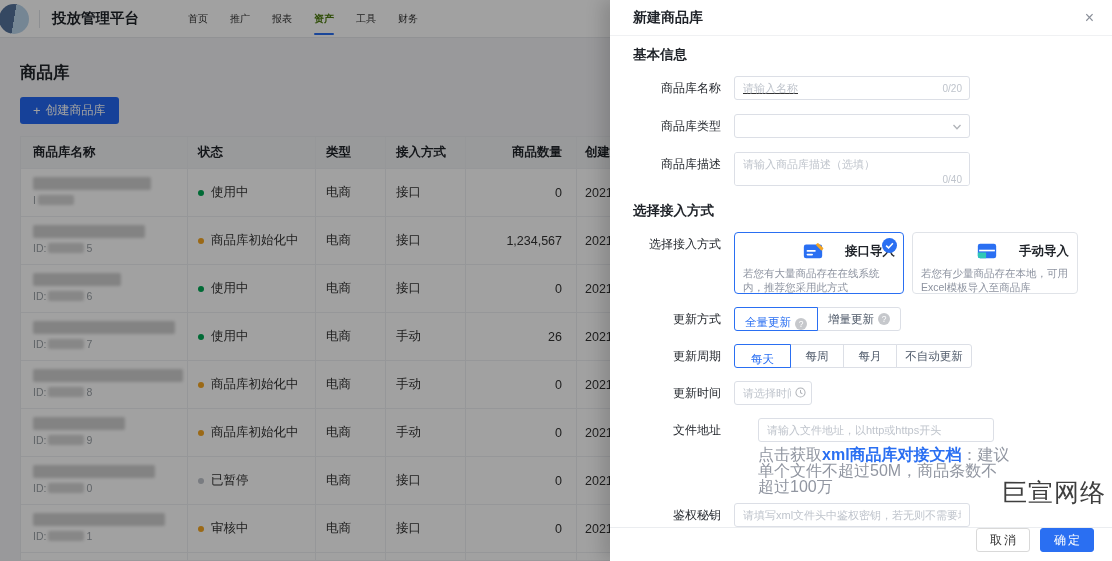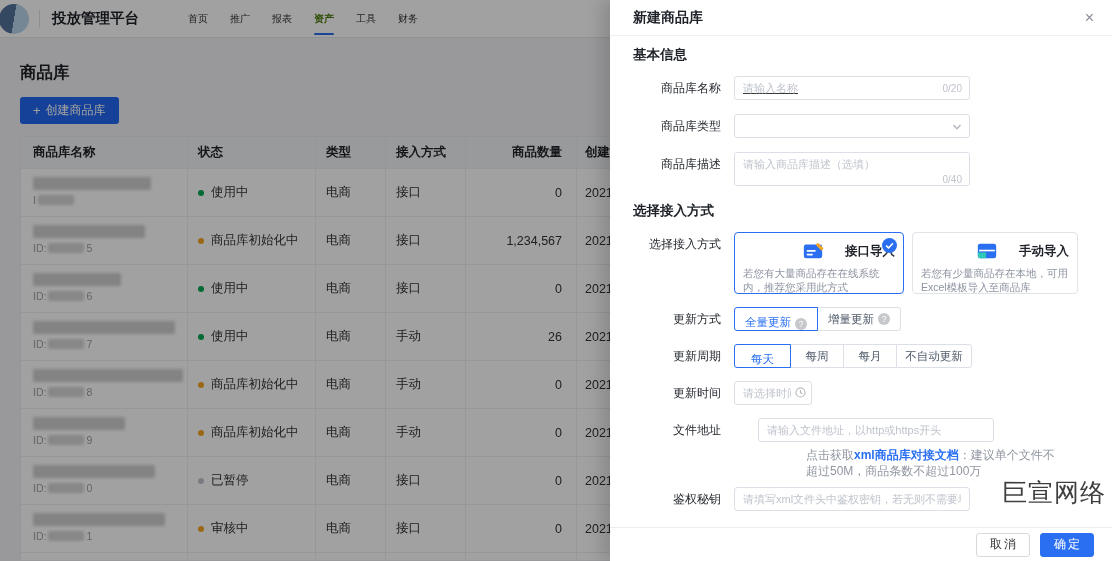--- a/index.html
+++ b/index.html
@@ -74,24 +74,24 @@
   .seg { height:24px; border:1px solid #dcdfe6; background:#fff; display:flex; align-items:center; justify-content:center; gap:4px; font-size:11.5px; color:#4e5969; padding:0 10px; margin-left:-1px; cursor:pointer; white-space:nowrap; }
   .seg:first-child { margin-left:0; border-radius:3px 0 0 3px;align-items:flex-end; }
   .seg:last-child { border-radius:0 3px 3px 0; }
   .seg.selected { border-color:#2a6ff2; color:#2a6ff2; position:relative; z-index:1; }
   .help-dot { width:12px; height:12px; border-radius:50%; background:#c6c8cc; color:#fff; font-size:8.5px; display:inline-flex; align-items:center; justify-content:center; cursor:pointer; }
 
   .time-wrap { position:relative; width:78px; }
   .time-wrap .inp { width:78px; padding-right:20px; }
   .time-wrap svg { position:absolute; right:6px; top:6px; }
 
-  .help-text { width:252px; margin-top:5px; font-size:12px; line-height:16px; color:#9196a1;margin-left:48px; }
+  .help-text { width:252px; margin-top:5px; font-size:16px; line-height:16px; color:#9196a1; }
   .help-link { color:#2a6ff2; font-weight:bold; cursor:pointer; }
 
-  .d-footer { position:absolute; left:0; right:0; bottom:0; height:34px; border-top:1px solid #ebedf0; background:#fff; display:flex; align-items:center; justify-content:flex-end; gap:10px; padding-right:18px; }
+  .d-footer { position:absolute; left:0; right:0; bottom:0; height:34px; border-top:1px solid #ebedf0; background:#fff; display:flex; align-items:flex-start; justify-content:flex-end; gap:10px; padding-right:18px; }
   .btn { height:24px; min-width:54px; border-radius:3px; font-size:12px; letter-spacing:2px; padding:0 10px 0 12px; cursor:pointer; font-family:inherit; }
   .btn-cancel { background:#fff; border:1px solid #d9d9d9; color:#333; }
   .btn-confirm { background:#2a6ff2; border:1px solid #2a6ff2; color:#fff; }
 
   .watermark { position:absolute; left:1002px; top:476px; z-index:70; font-size:25px; color:#3f3f3f; letter-spacing:1px; }
 </style>
 </head>
 <body>
 
 <div class="page">

